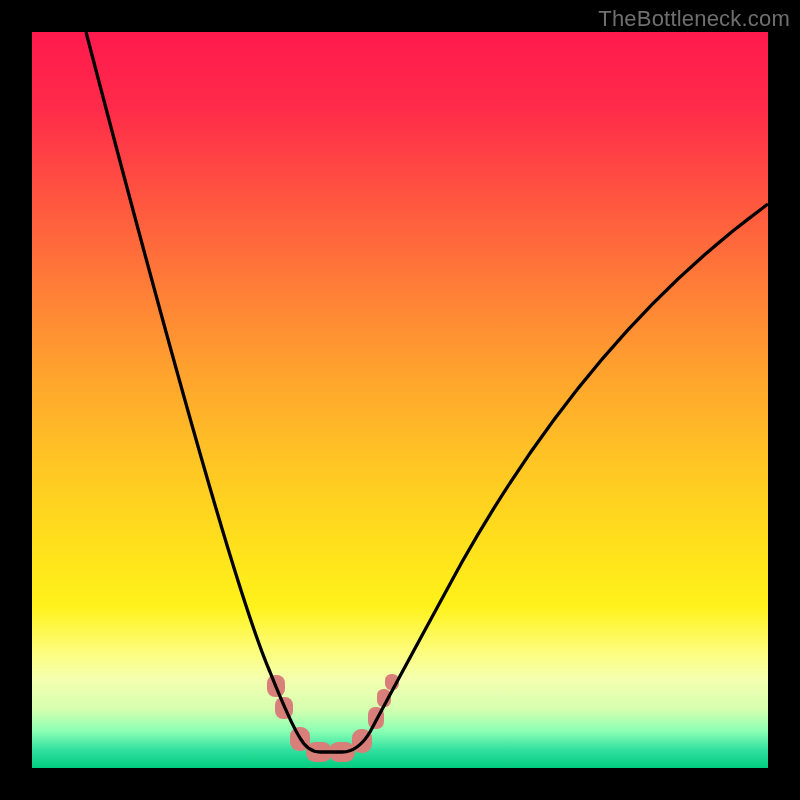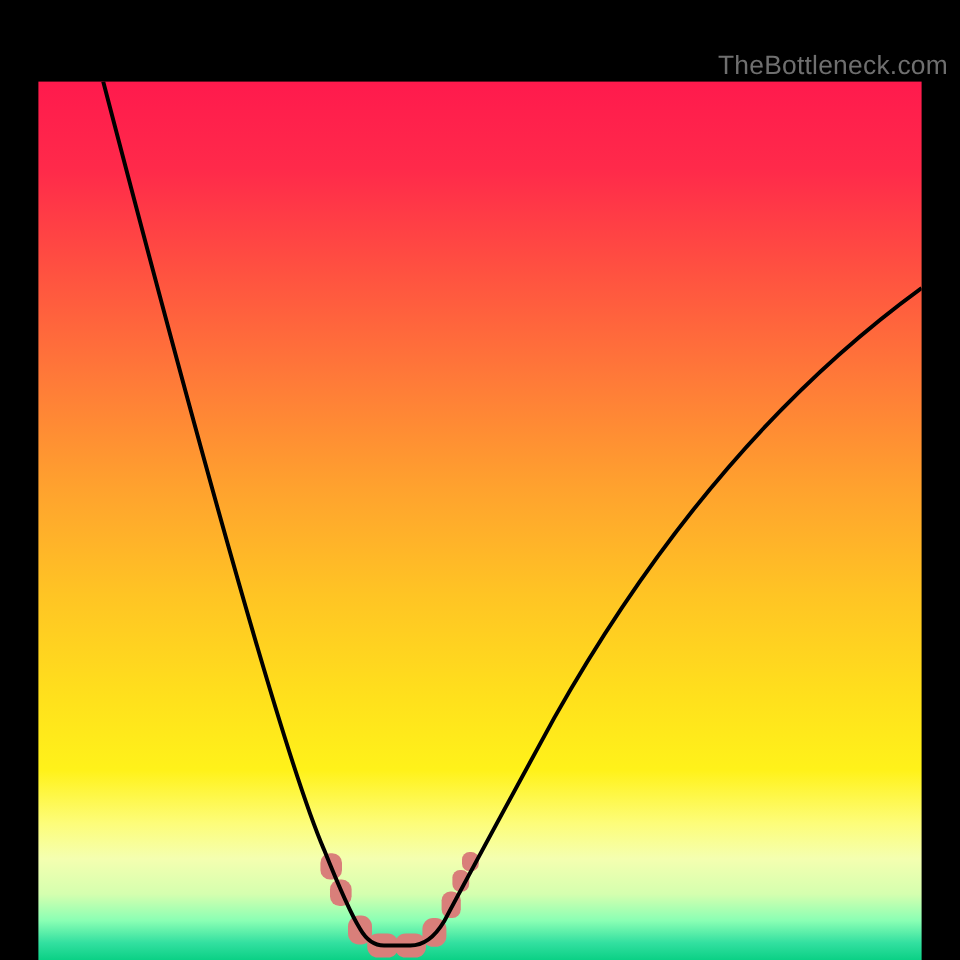--- a/index.html
+++ b/index.html
@@ -11,21 +11,20 @@
     overflow: hidden;
     font-family: Arial, Helvetica, sans-serif;
   }
   .frame {
     position: absolute;
     left: 0;
     top: 0;
     width: 800px;
     height: 640px;
     background: #000;
-    margin-top: 36px;
   }
   .plot {
     position: absolute;
     left: 32px;
     top: 32px;
     width: 736px;
     height: 736px;
     background: linear-gradient(
       to bottom,
       #ff1a4d 0%,

